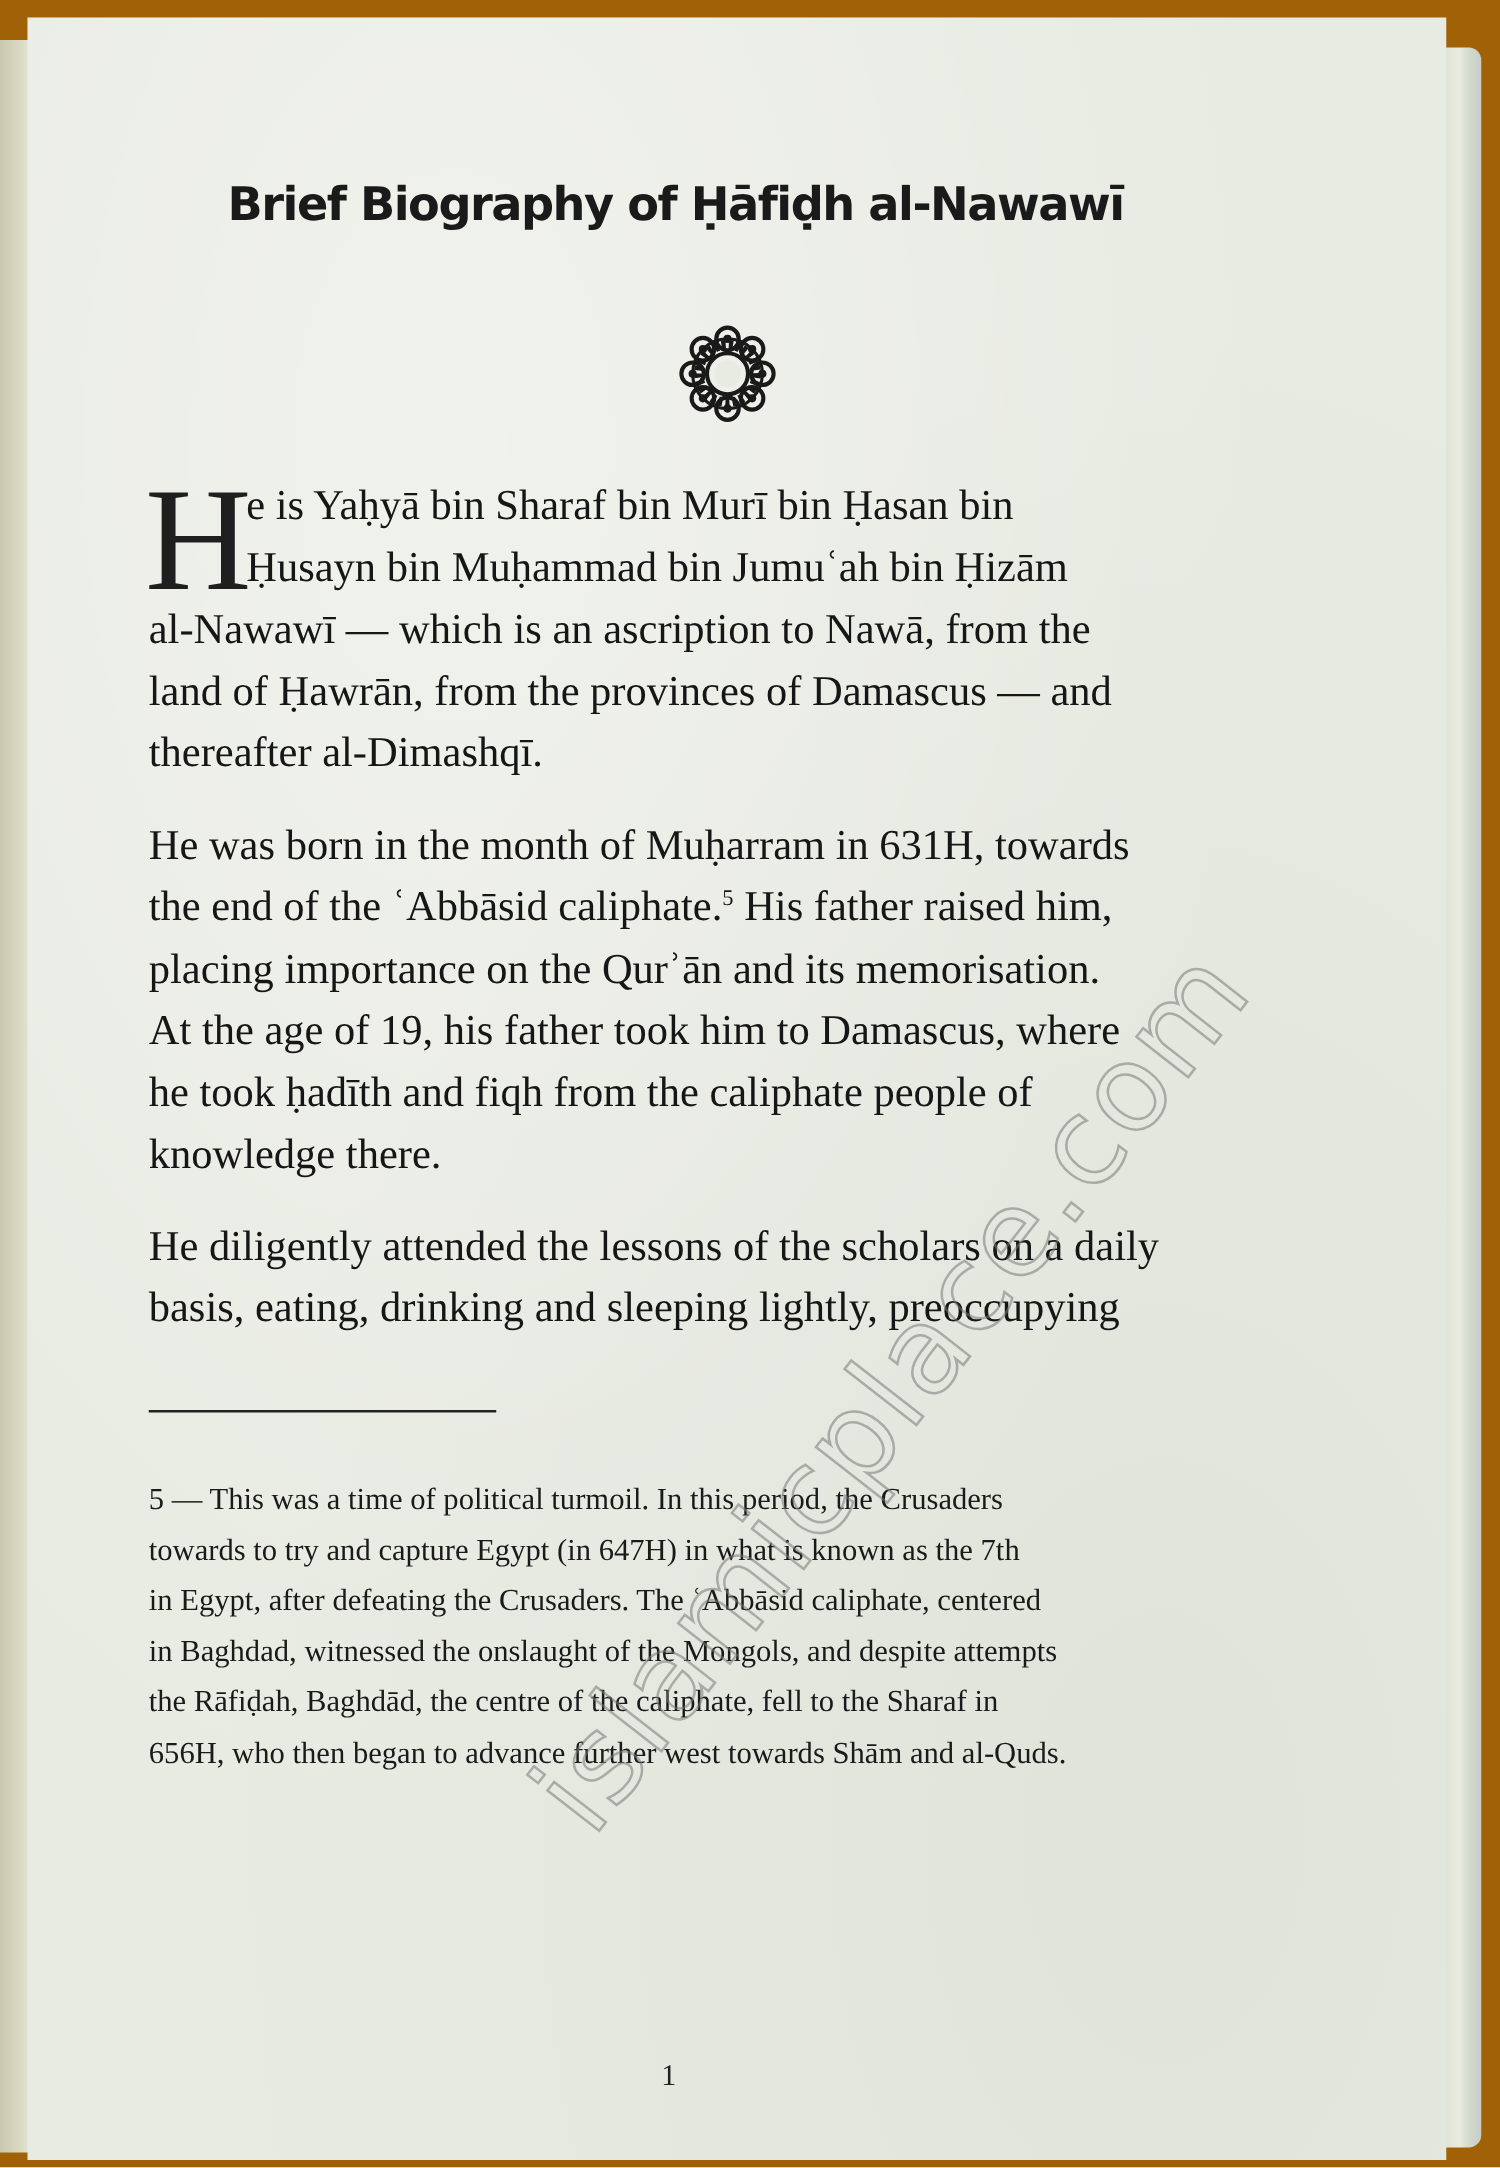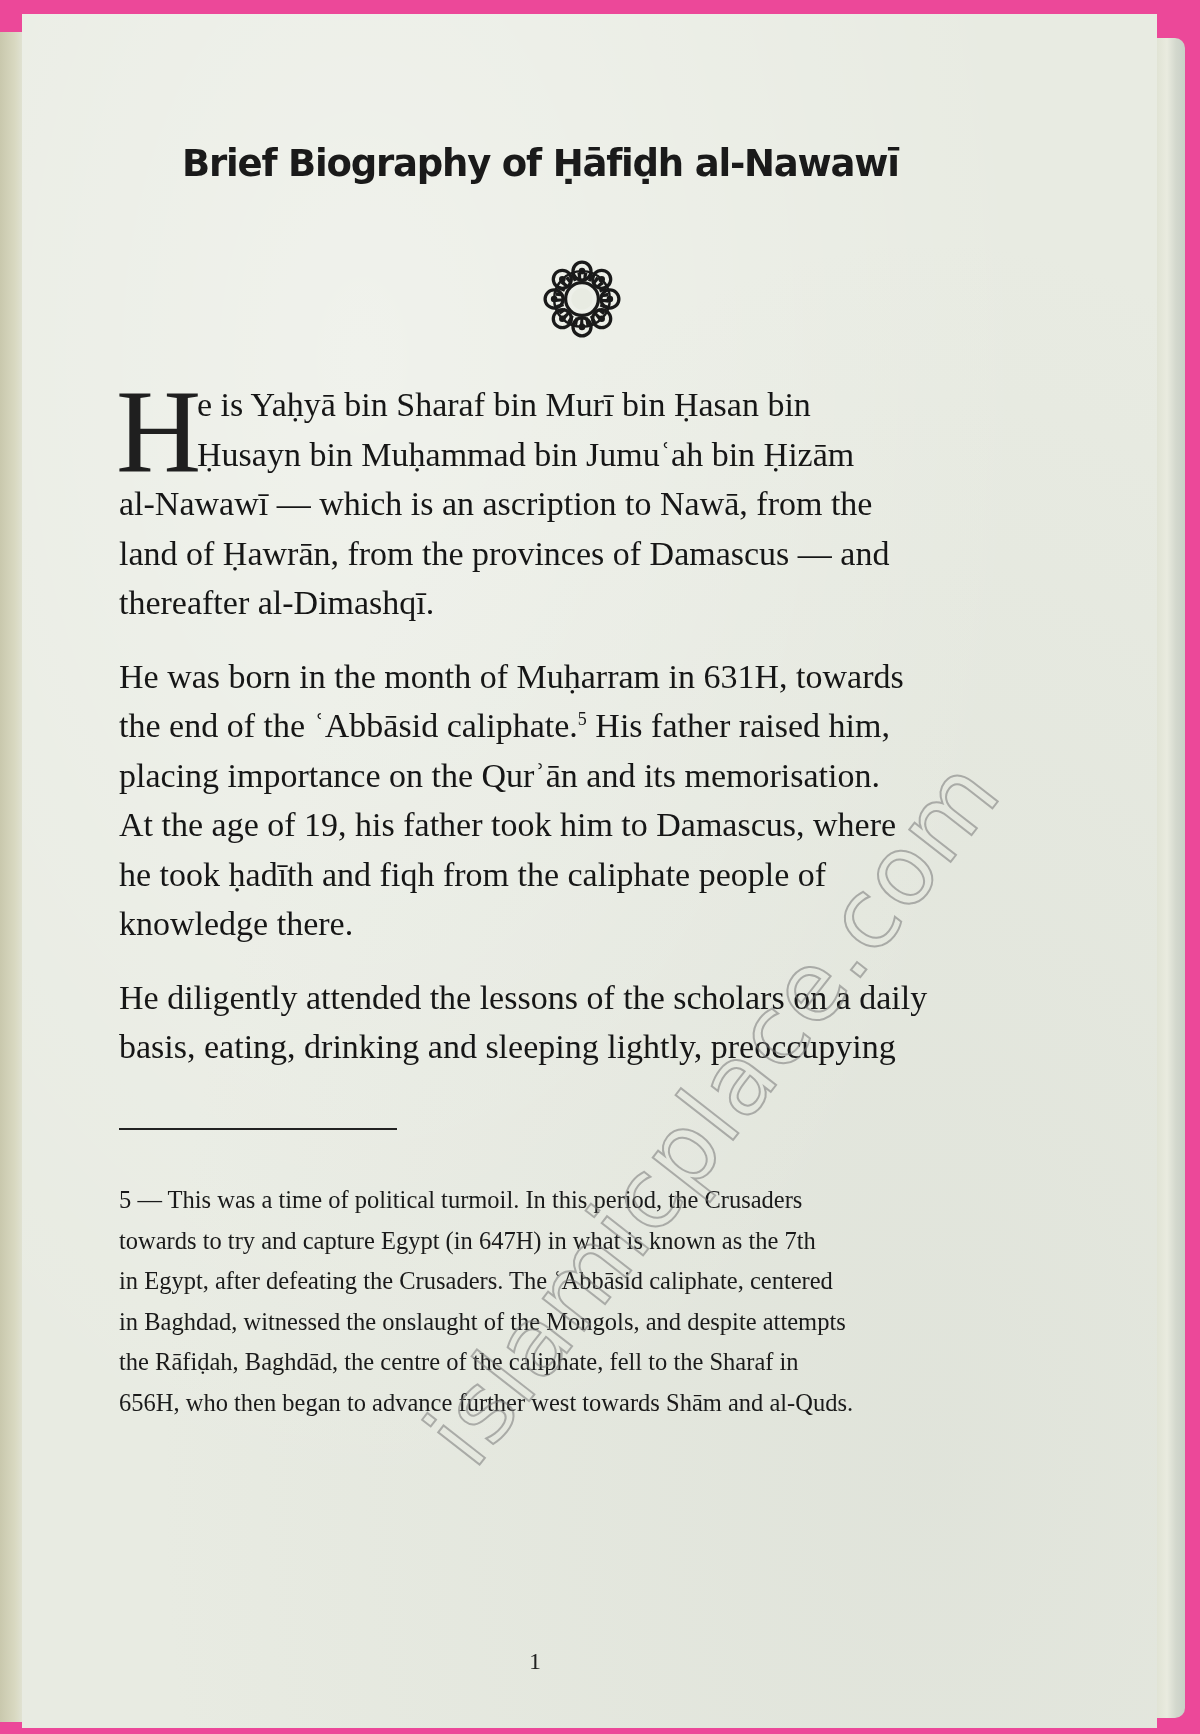--- a/index.html
+++ b/index.html
@@ -7,21 +7,21 @@
       padding: 0;
       width: 1200px;
       height: 1734px;
       background: #ffffff;
       overflow: hidden;
     }
     .scene {
       position: relative;
       width: 1200px;
       height: 1734px;
-      background: #ec4899;
+      background: #a16207;
     }
     .back-pages {
       position: absolute;
       left: 1155px;
       top: 38px;
       width: 30px;
       height: 1680px;
       background: linear-gradient(to right, #dfe2d3 0%, #e9ebdf 40%, #d3d8cd 70%, #c9cfc7 100%);
       border-radius: 0 10px 10px 0;
     }

